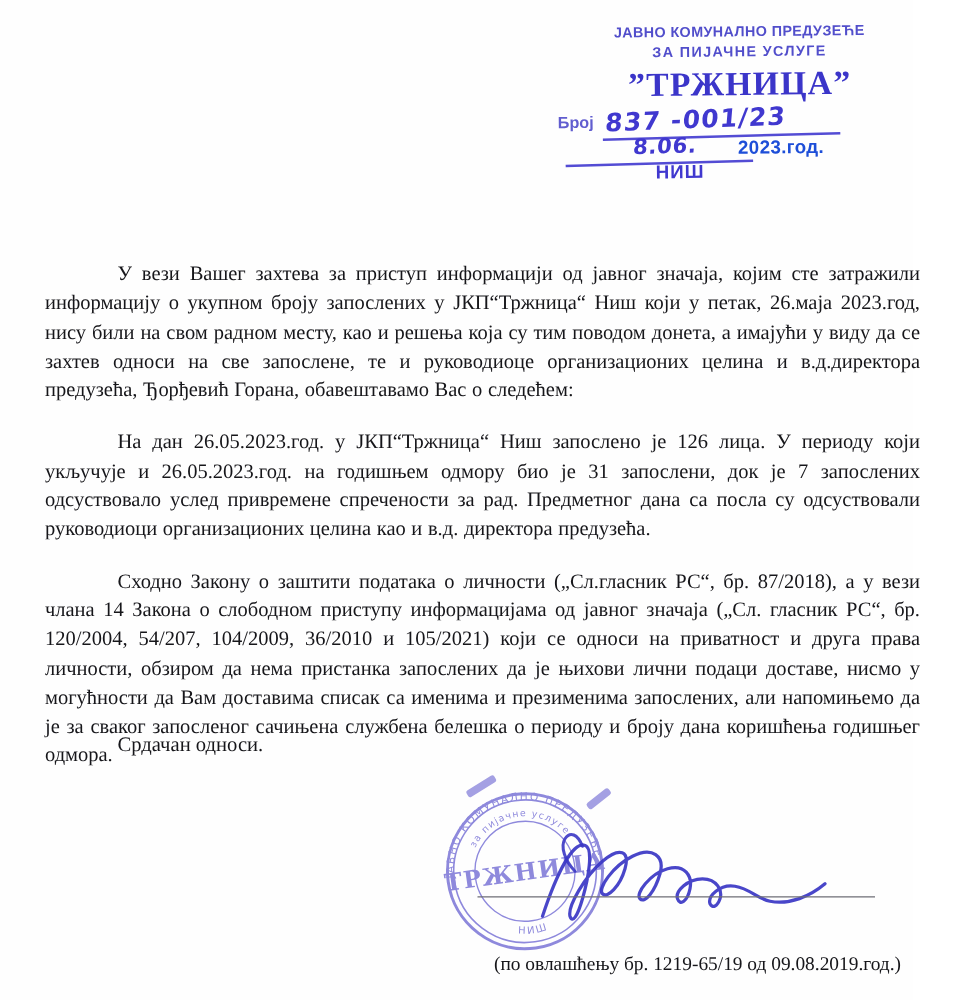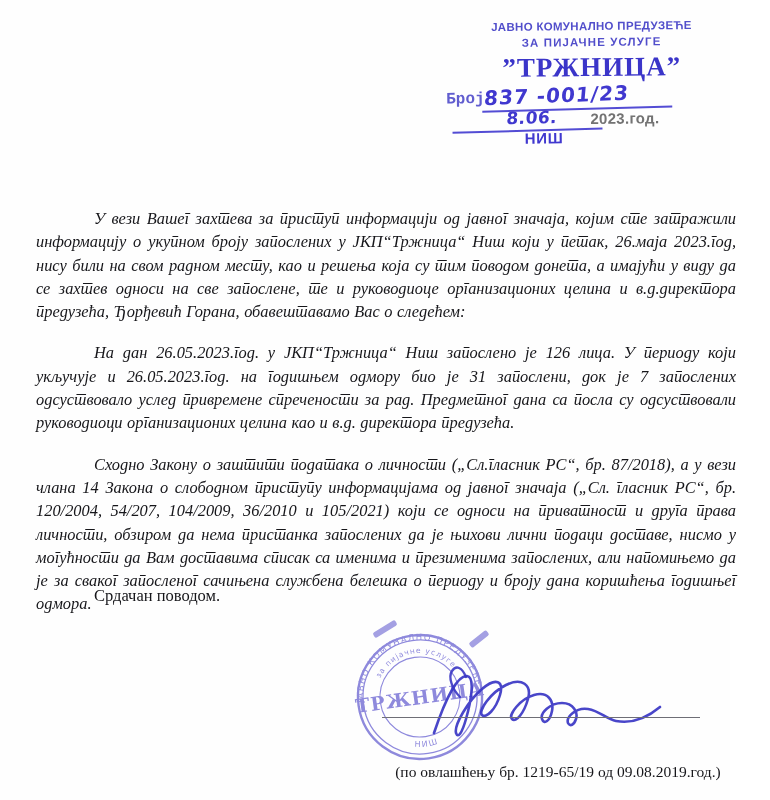--- a/index.html
+++ b/index.html
@@ -58,22 +58,22 @@
   .lh-fields {
     position: relative;
     margin-top: 2px;
     height: 62px;
     color: #3a36c4;
   }
   .fld-broj-label {
     position: absolute;
     left: 14px;
     top: 4px;
-    font-family: Liberation Mono, monospace;
-    font-size: 16px;
+    font-family: Liberation Sans, sans-serif;
+    font-size: 13px;
     font-weight: 600;
     opacity: .8;
   }
   .fld-broj-value {
     position: absolute;
     left: 52px;
     top: -2px;
     font-family: "DejaVu Sans", sans-serif;
     font-size: 20px;
     font-weight: 600;
@@ -103,21 +103,21 @@
     color: #4038cf;
   }
   .fld-year-value {
     position: absolute;
     left: 158px;
     top: 25px;
     font-family: "Liberation Sans", "DejaVu Sans", sans-serif;
     font-size: 15px;
     font-weight: 600;
     letter-spacing: .3px;
-    color: #737373;
+    color: #1d4ed8;
   }
   .rule-2 {
     position: absolute;
     left: 20px;
     top: 44px;
     width: 150px;
     height: 1.6px;
     background: #4038cf;
     transform: rotate(-1deg);
     opacity: .9;
@@ -150,21 +150,20 @@
     width: 700px;
   }
   .para {
     text-align: justify;
     text-justify: inter-word;
     text-indent: 58px;
     font-size: 16.4px;
     line-height: 23.3px;
     margin: 0 0 18px 0;
     word-spacing: .4px;
-    font-style: italic;
   }
   .para:last-child { margin-bottom: 0; }
 
   .closing {
     position: absolute;
     left: 94px;
     top: 585px;
     font-size: 16.5px;
     line-height: 22px;
   }
@@ -260,21 +259,21 @@
     </div>
   </div>
 
 
   <div class="body-block">
     <p class="para">У вези Вашег захтева за приступ информацији од јавног значаја, којим сте затражили информацију о укупном броју запослених у ЈКП“Тржница“ Ниш који у петак, 26.маја 2023.год, нису били на свом радном месту, као и решења која су тим поводом донета, а имајући у виду да се захтев односи на све запослене, те и   руководиоце организационих целина   и в.д.директора предузећа, Ђорђевић Горана, обавештавамо Вас о следећем:</p>
     <p class="para">На дан  26.05.2023.год. у ЈКП“Тржница“ Ниш запослено је 126 лица. У периоду који укључује и 26.05.2023.год. на годишњем одмору био је 31 запослени, док је 7 запослених одсуствовало услед привремене спречености за рад. Предметног дана са посла су одсуствовали руководиоци организационих целина као и в.д. директора предузећа.</p>
     <p class="para">Сходно Закону о заштити података о личности („Сл.гласник РС“, бр. 87/2018), а у вези члана 14 Закона о слободном приступу информацијама од јавног значаја („Сл. гласник РС“, бр. 120/2004, 54/207, 104/2009, 36/2010 и 105/2021) који се односи на приватност и друга права личности, обзиром да нема пристанка запослених да је њихови лични подаци доставе, нисмо у могућности да Вам доставима списак са именима и презименима запослених, али напомињемо да је за сваког запосленог сачињена службена белешка о периоду и броју дана коришћења годишњег одмора.</p>
   </div>
 
-  <div class="closing">Срдачан поводом.</div>
+  <div class="closing">Срдачан односи.</div>
 
   <div class="stamp">
     <svg viewBox="0 0 150 150" width="150" height="150" aria-hidden="true">
       <defs>
         <path id="arcTop" d="M 18,75 A 57,57 0 0 1 132,75" fill="none"></path>
         <path id="arcMid" d="M 31,75 A 44,44 0 0 1 119,75" fill="none"></path>
         <path id="arcBot" d="M 25,75 A 50,50 0 0 0 125,75" fill="none"></path>
       </defs>
       <circle cx="75" cy="75" r="62" fill="none" stroke="#4a42c8" stroke-width="2.4"></circle>
       <circle cx="75" cy="75" r="57" fill="none" stroke="#4a42c8" stroke-width="1.3"></circle>

